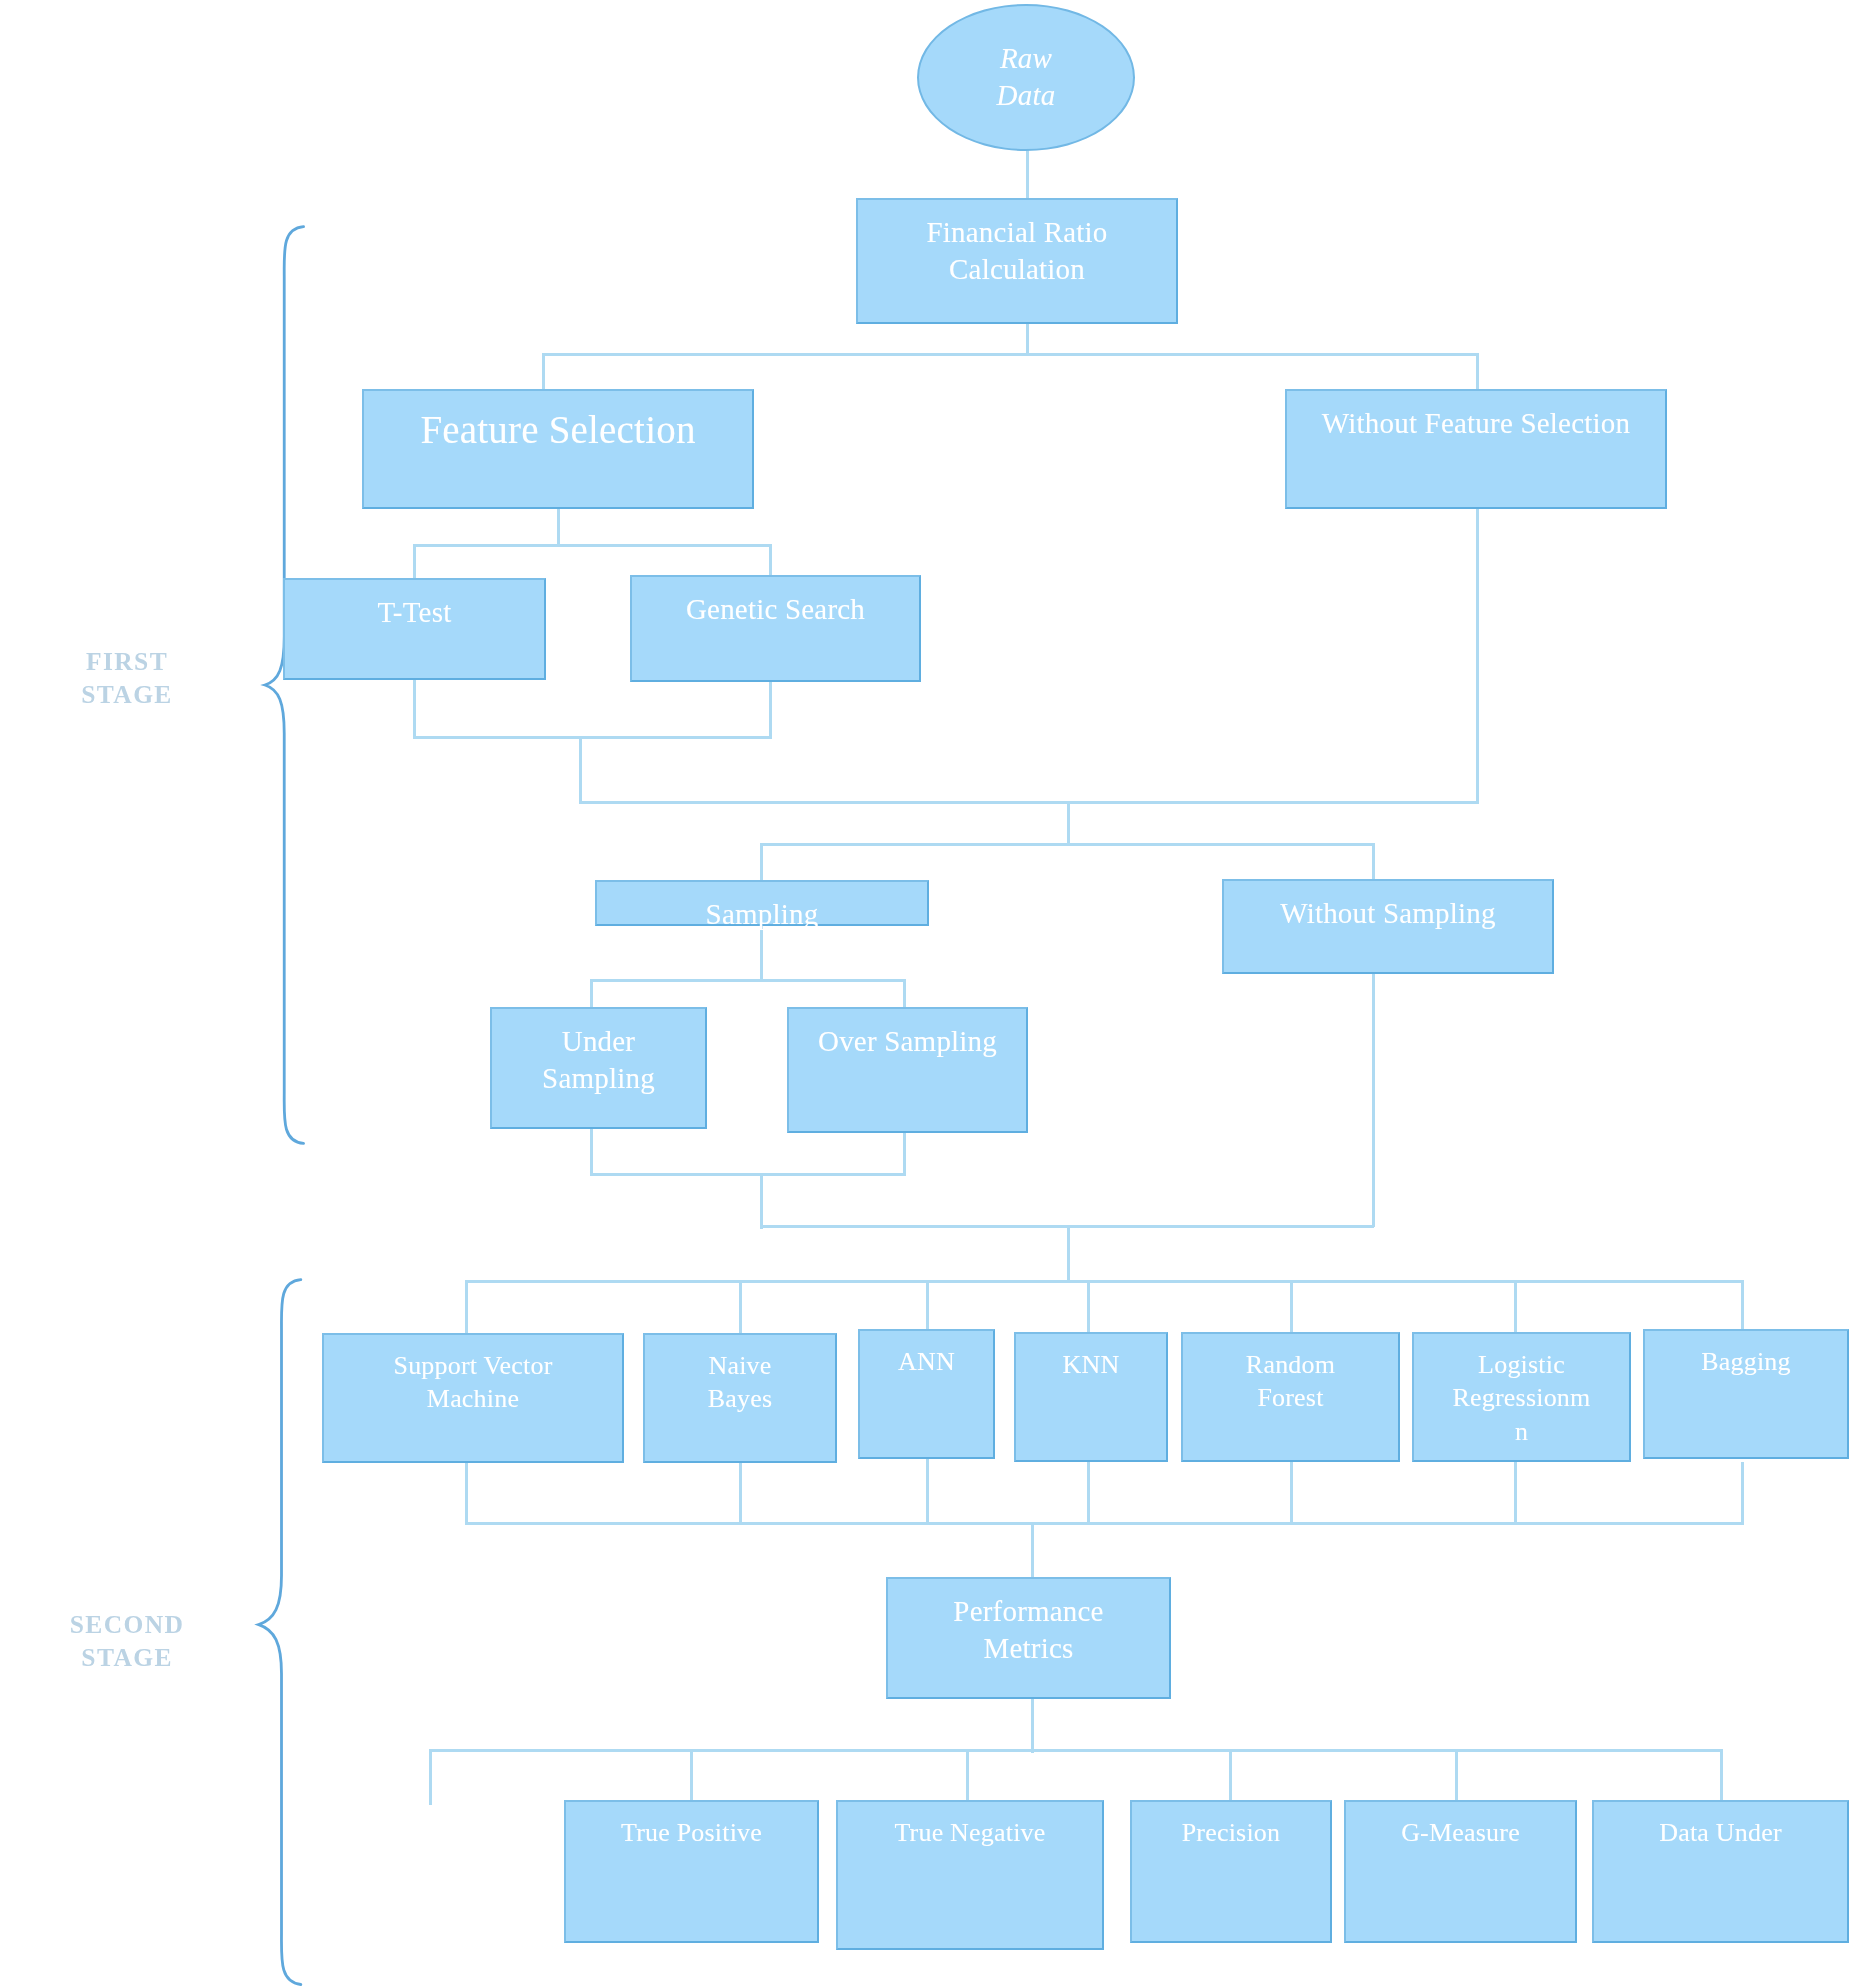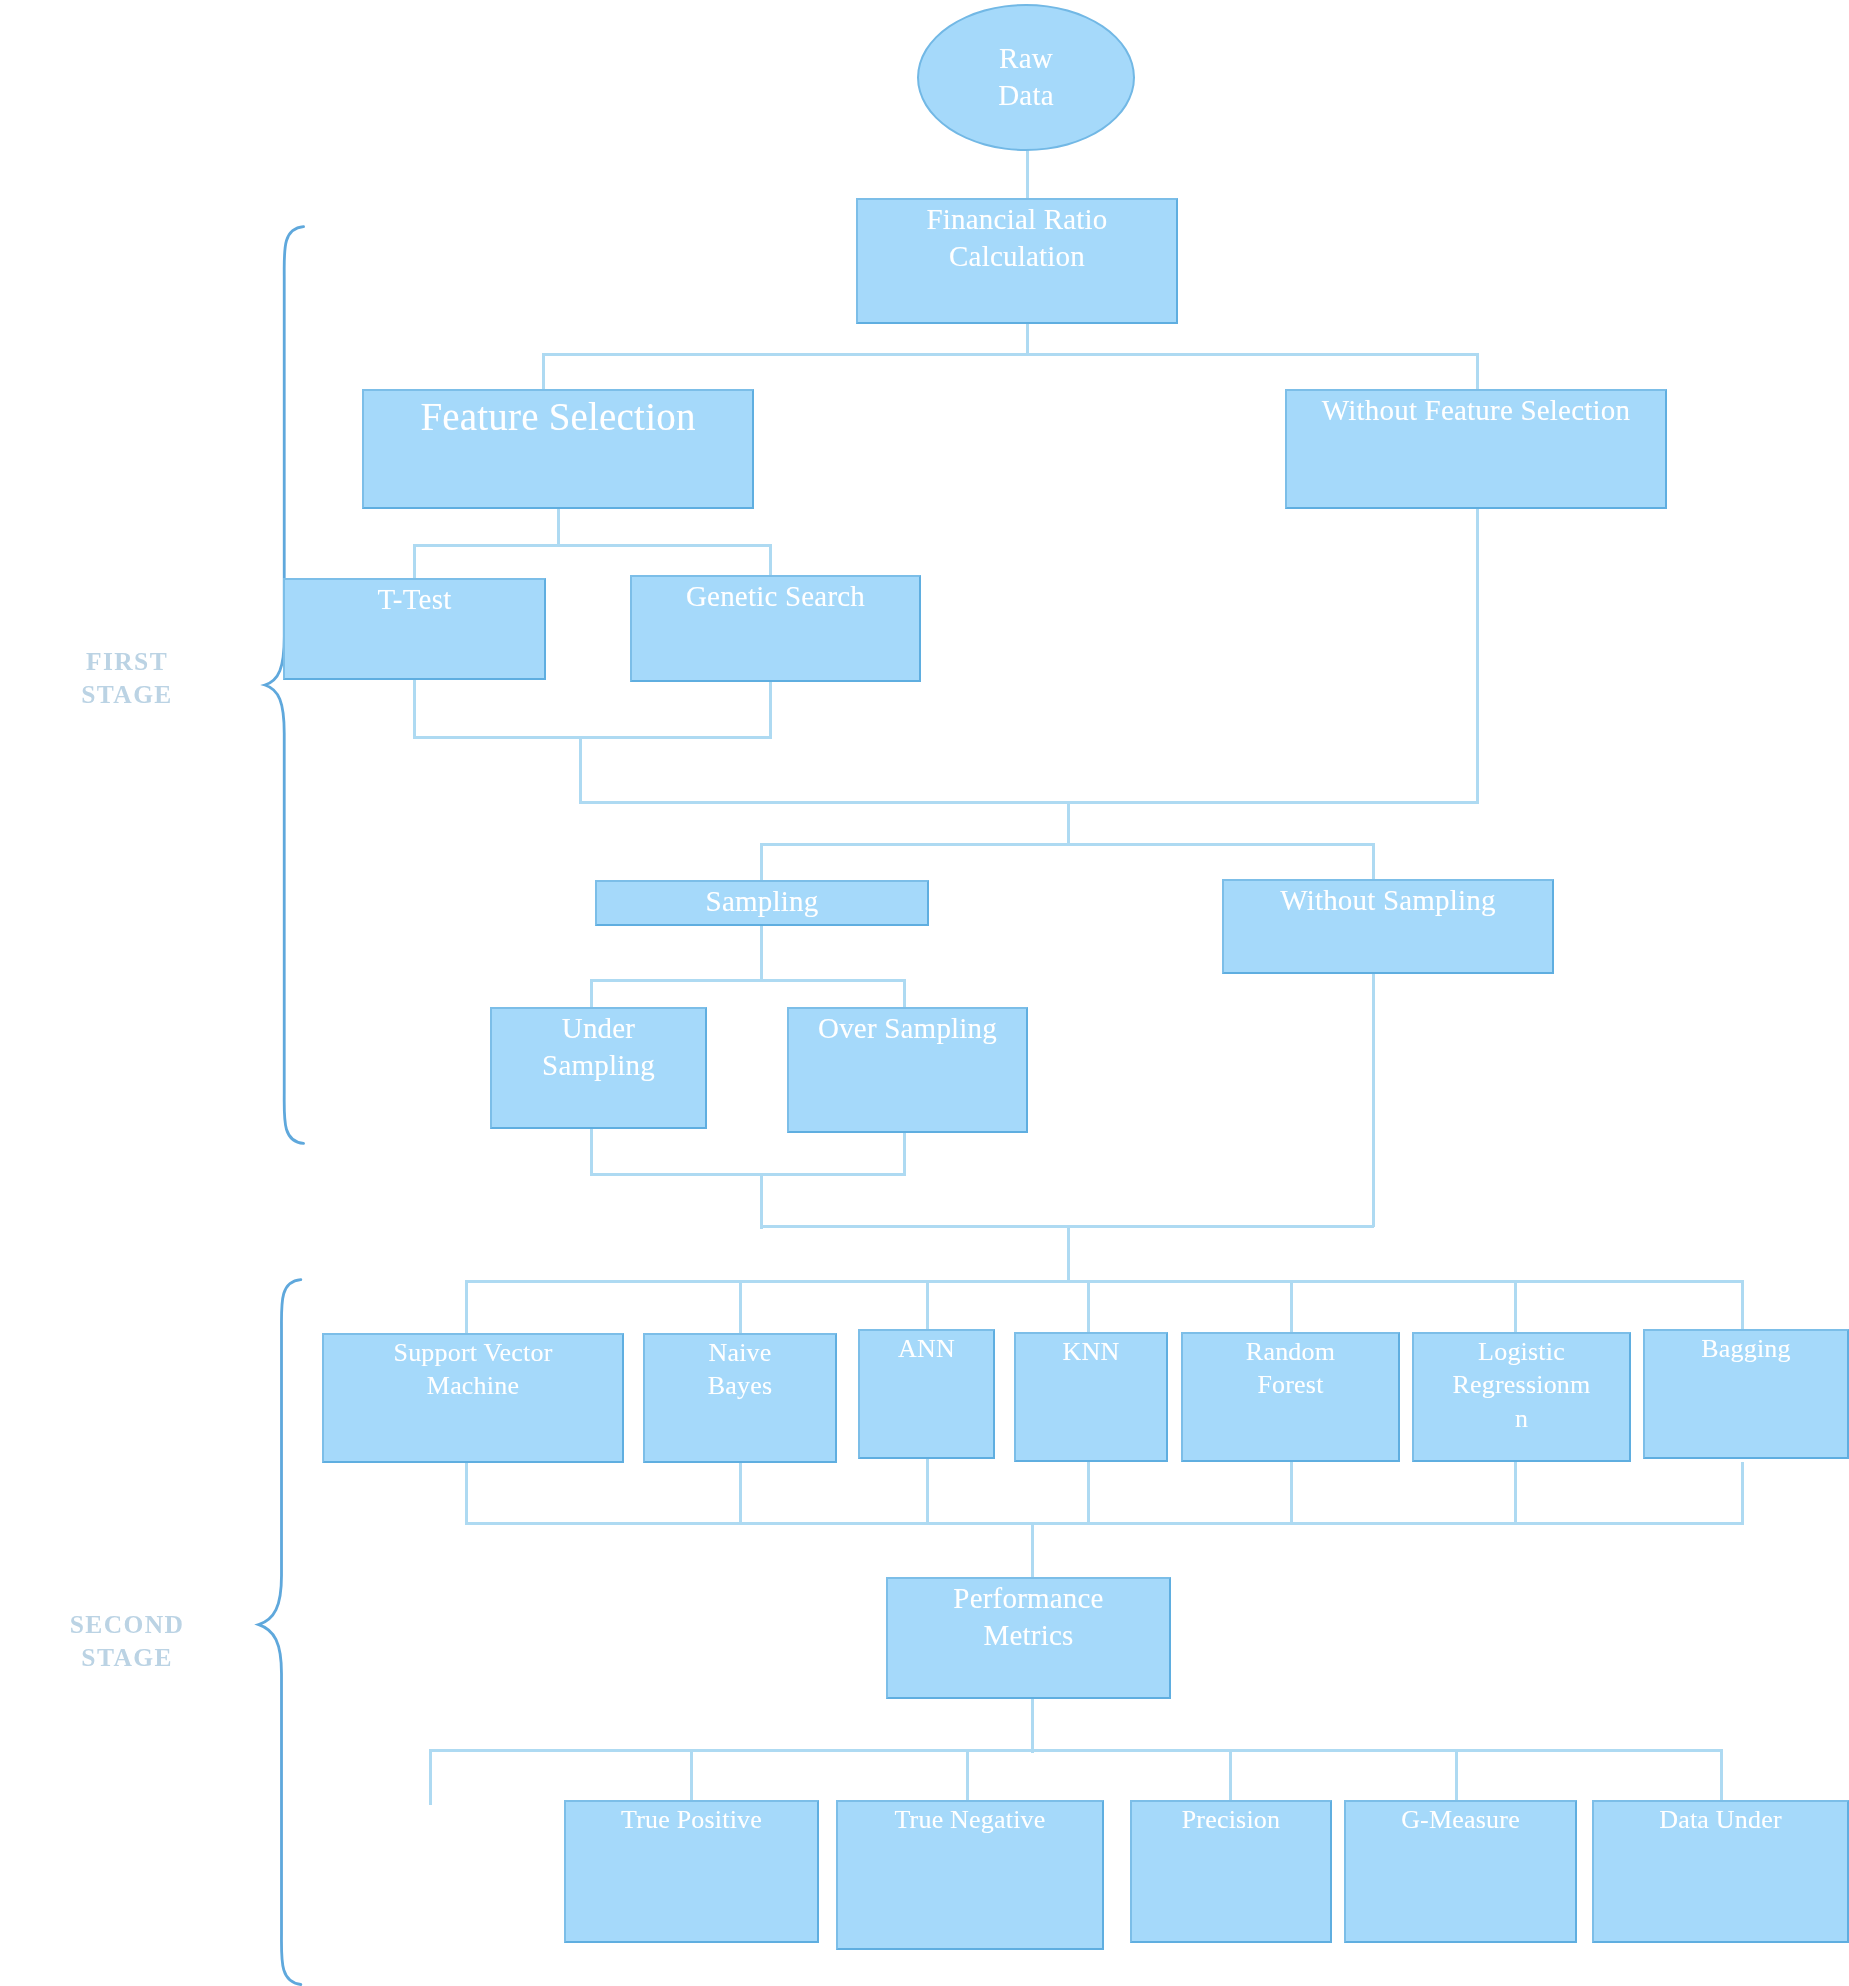--- a/index.html
+++ b/index.html
@@ -23,30 +23,31 @@
     border: 2.6px solid #67B2E2;
     border-top-color: #7CBEE8;
     border-left-color: #7CBEE8;
     border-right-color: #5FAEE0;
     border-bottom-color: #5FAEE0;
     color: #ffffff;
     text-align: center;
     line-height: 1.28;
     letter-spacing: 0.2px;
     display: block;
-    padding-top: 1px;
+    padding-top: 14px;
     text-shadow: 0 0 0.9px rgba(255,255,255,.35);
   }
   .node.oval {
     border-radius: 50%;
     border: 2.6px solid #72B8E5;
     display: flex;
     align-items: center;
     justify-content: center;
     padding-top: 0;
+    font-style: italic;
   }
   .node .lbl { display: block; white-space: pre-line; }
 
   
   .conn {
     position: absolute;
     background: #AEDAF2;
   }
   .conn.h { height: 2.6px; }
   .conn.v { width: 2.6px; }

